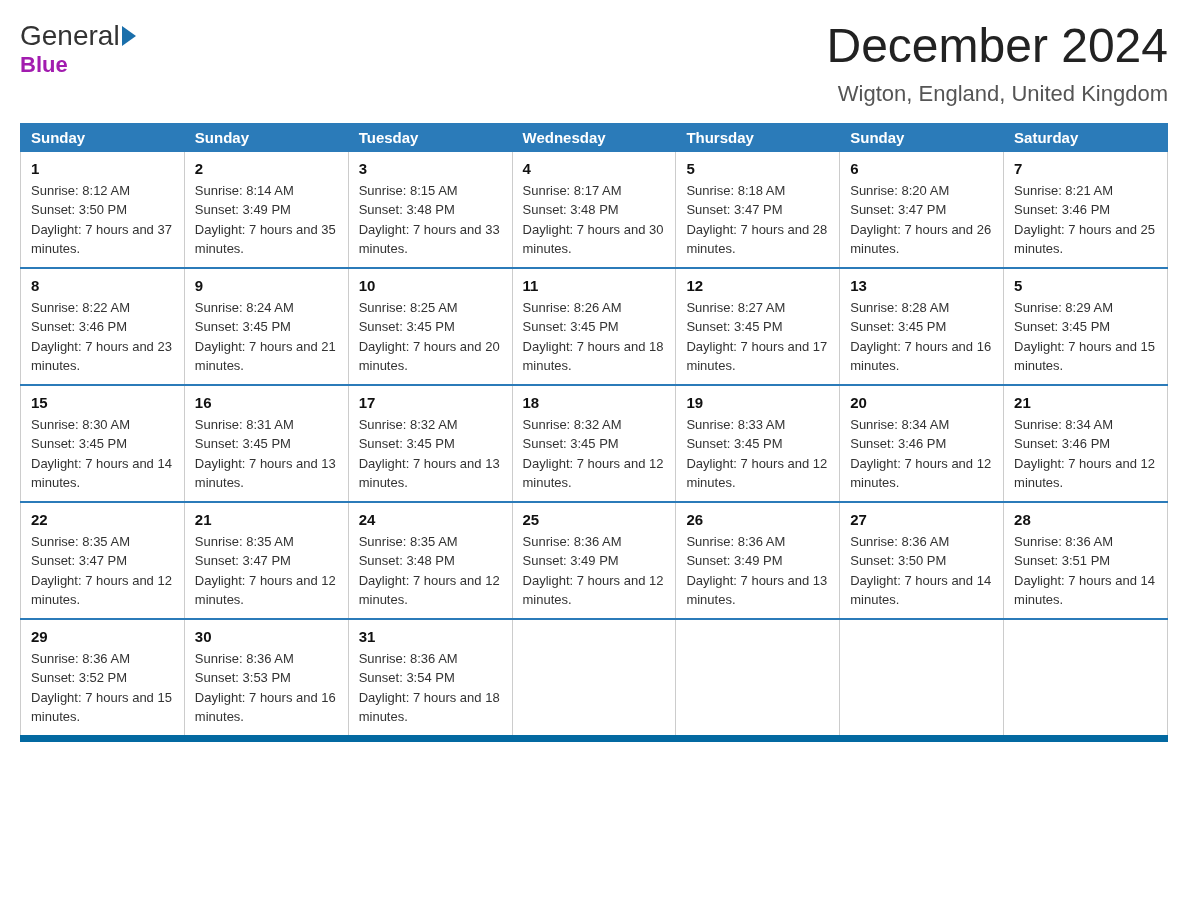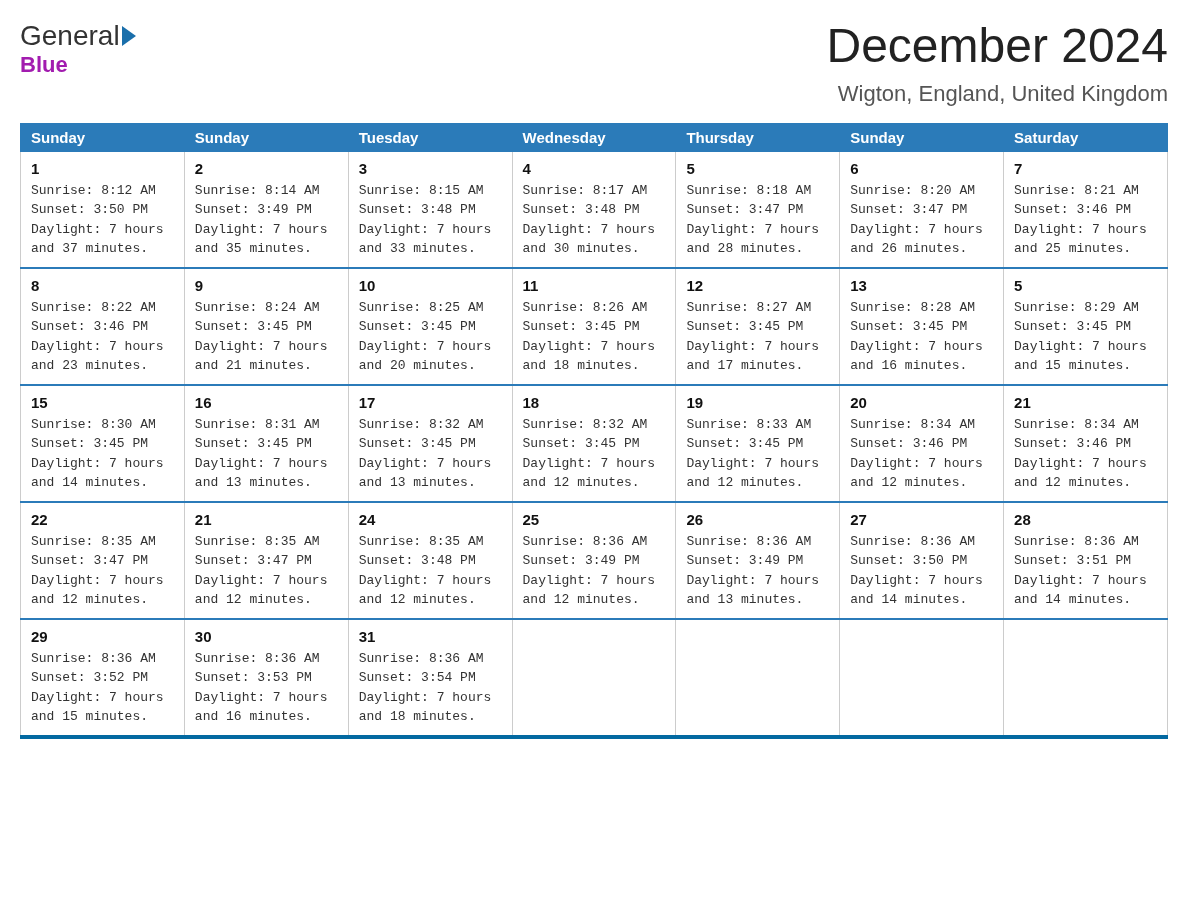--- a/index.html
+++ b/index.html
@@ -77,34 +77,33 @@
       border: 1px solid #ccc;
       font-size: 13px;
       color: #333;
       width: calc(100% / 7);
       min-height: 90px;
     }
     .calendar-table tr td {
       border-bottom: 2px solid #2b7bb9;
     }
     .calendar-table tr:last-child td {
-      border-bottom: 4px solid #0369a1;
+      border-bottom: 7px solid #0369a1;
     }
     .day-number {
       font-size: 15px;
       font-weight: bold;
       color: #111;
       display: block;
       margin-bottom: 4px;
     }
     .day-info {
       font-size: 13px;
       color: #333;
       line-height: 1.5;
-      font-family: Liberation Mono, monospace;
     }
     .empty-cell {
       background: #fff;
     }
   </style>
 </head>
 <body>
 
 <div class="header">
   <div class="logo">

